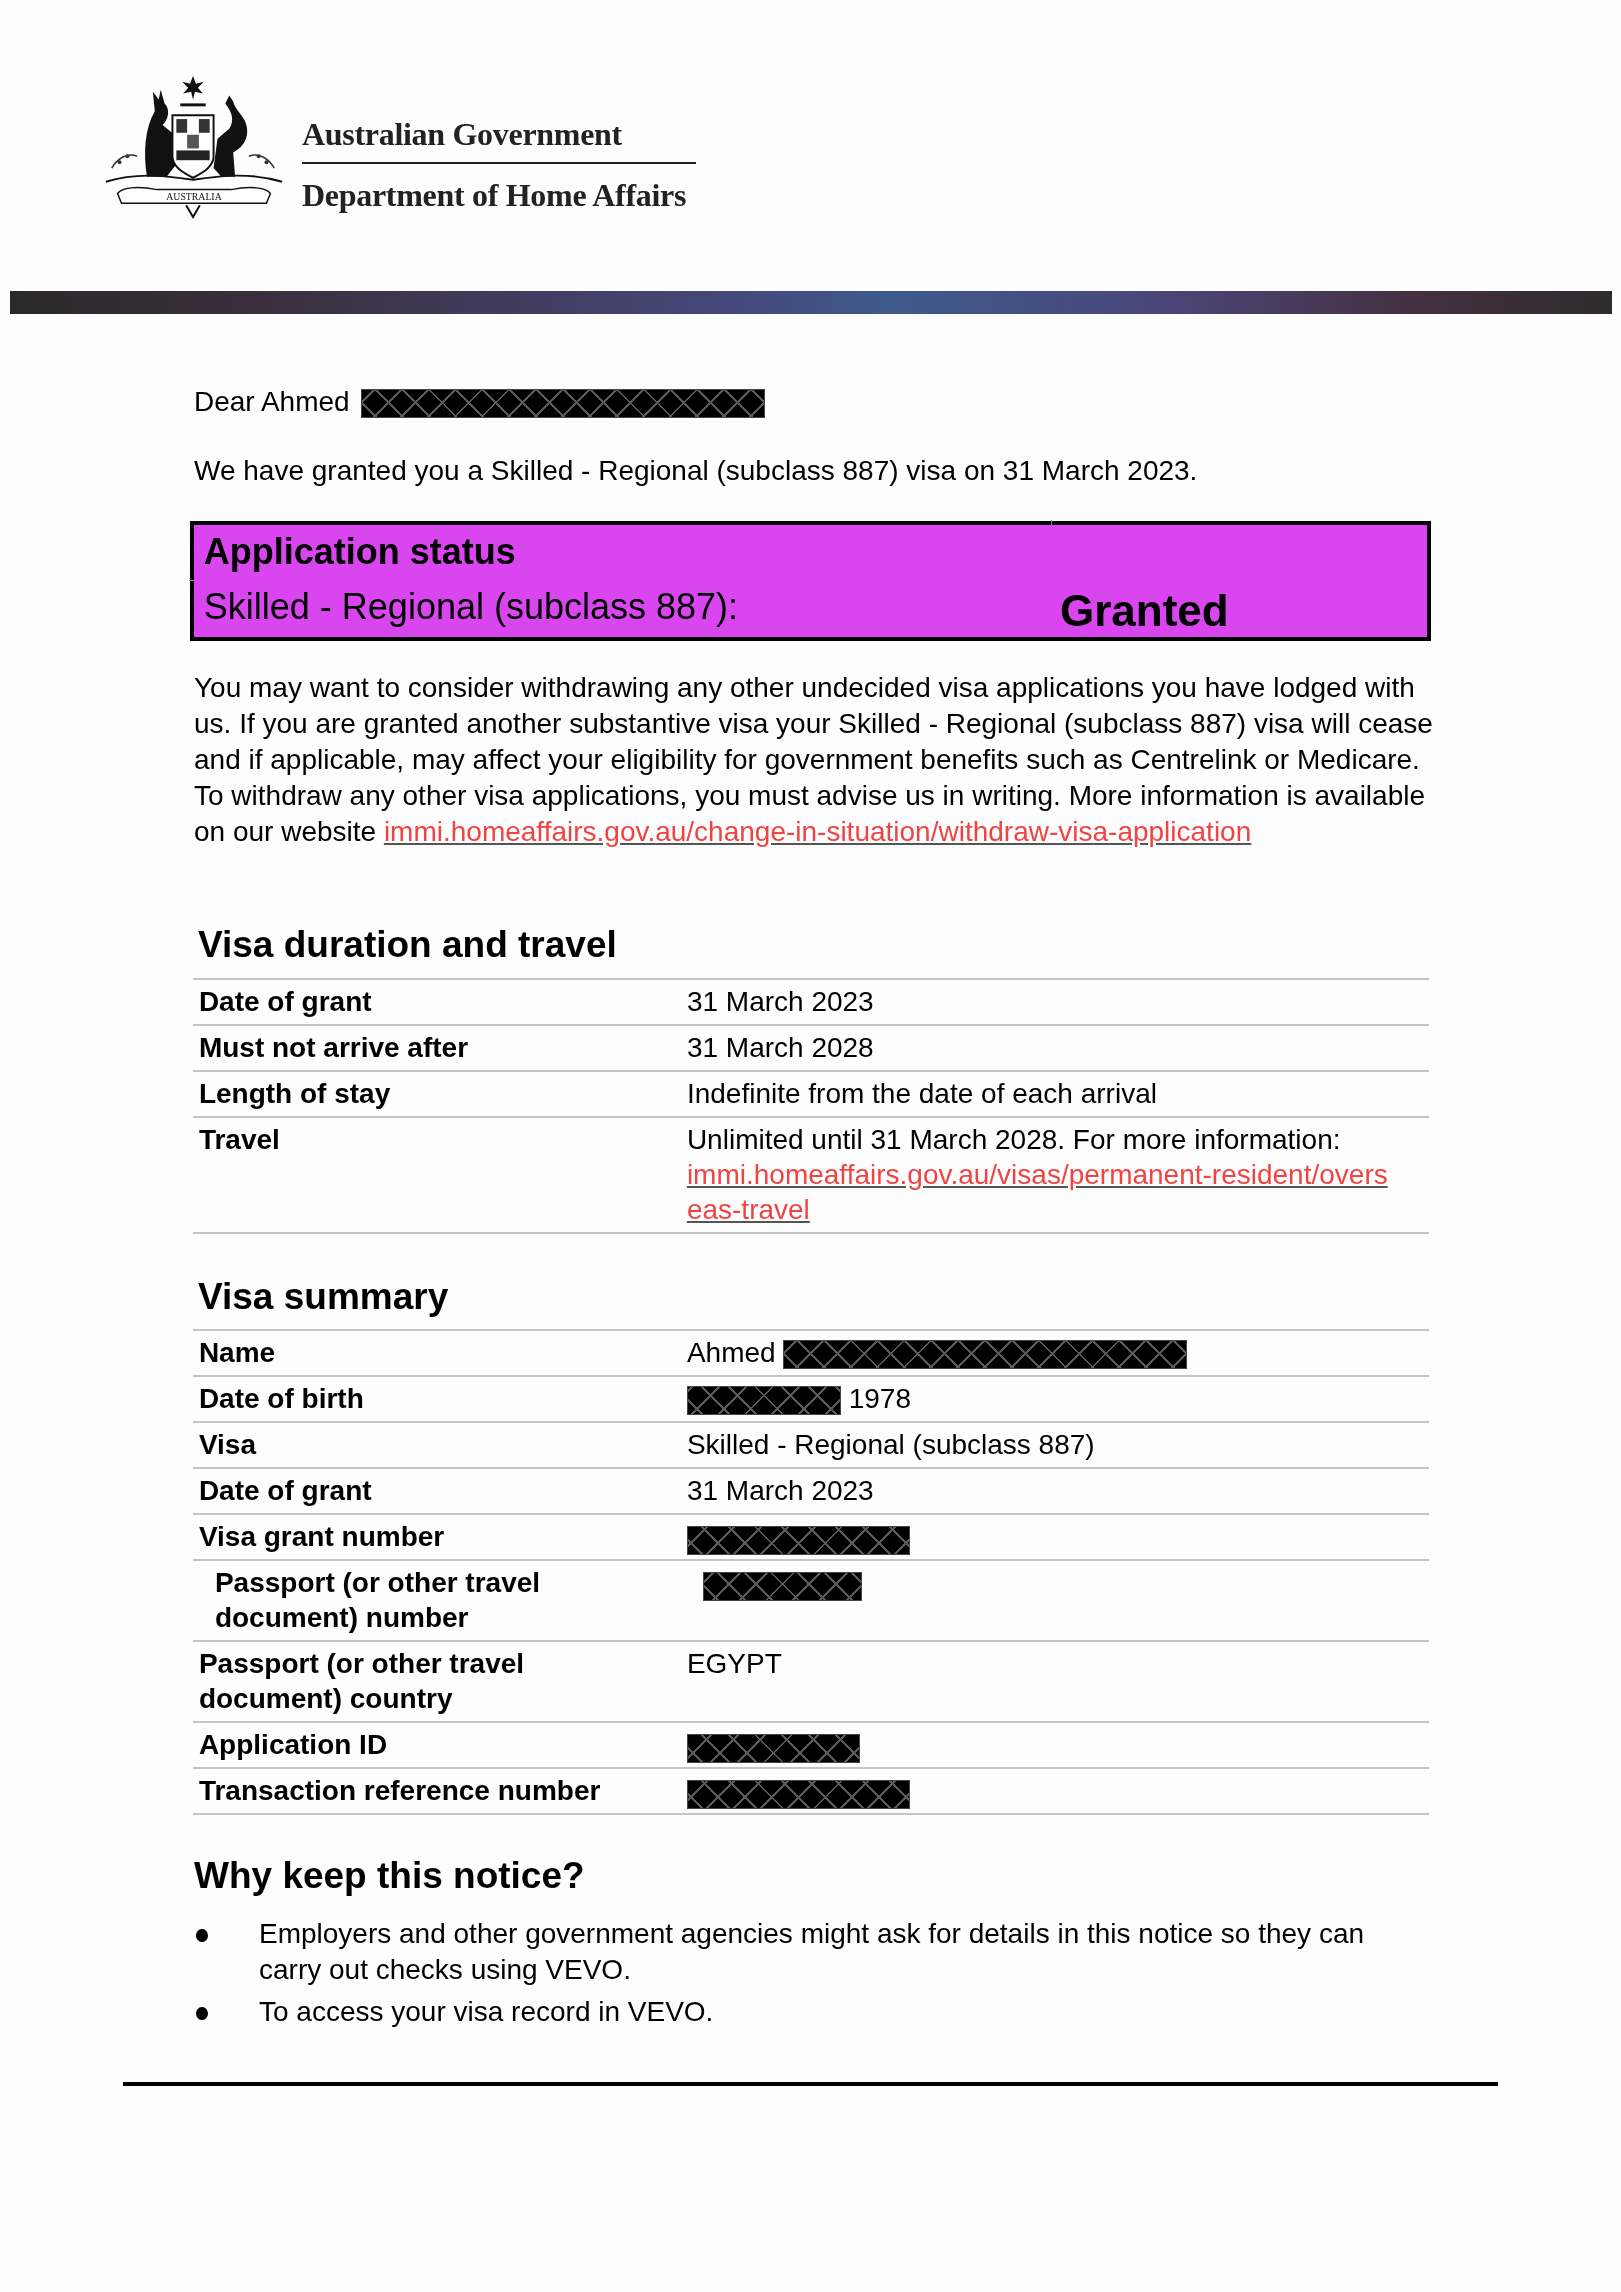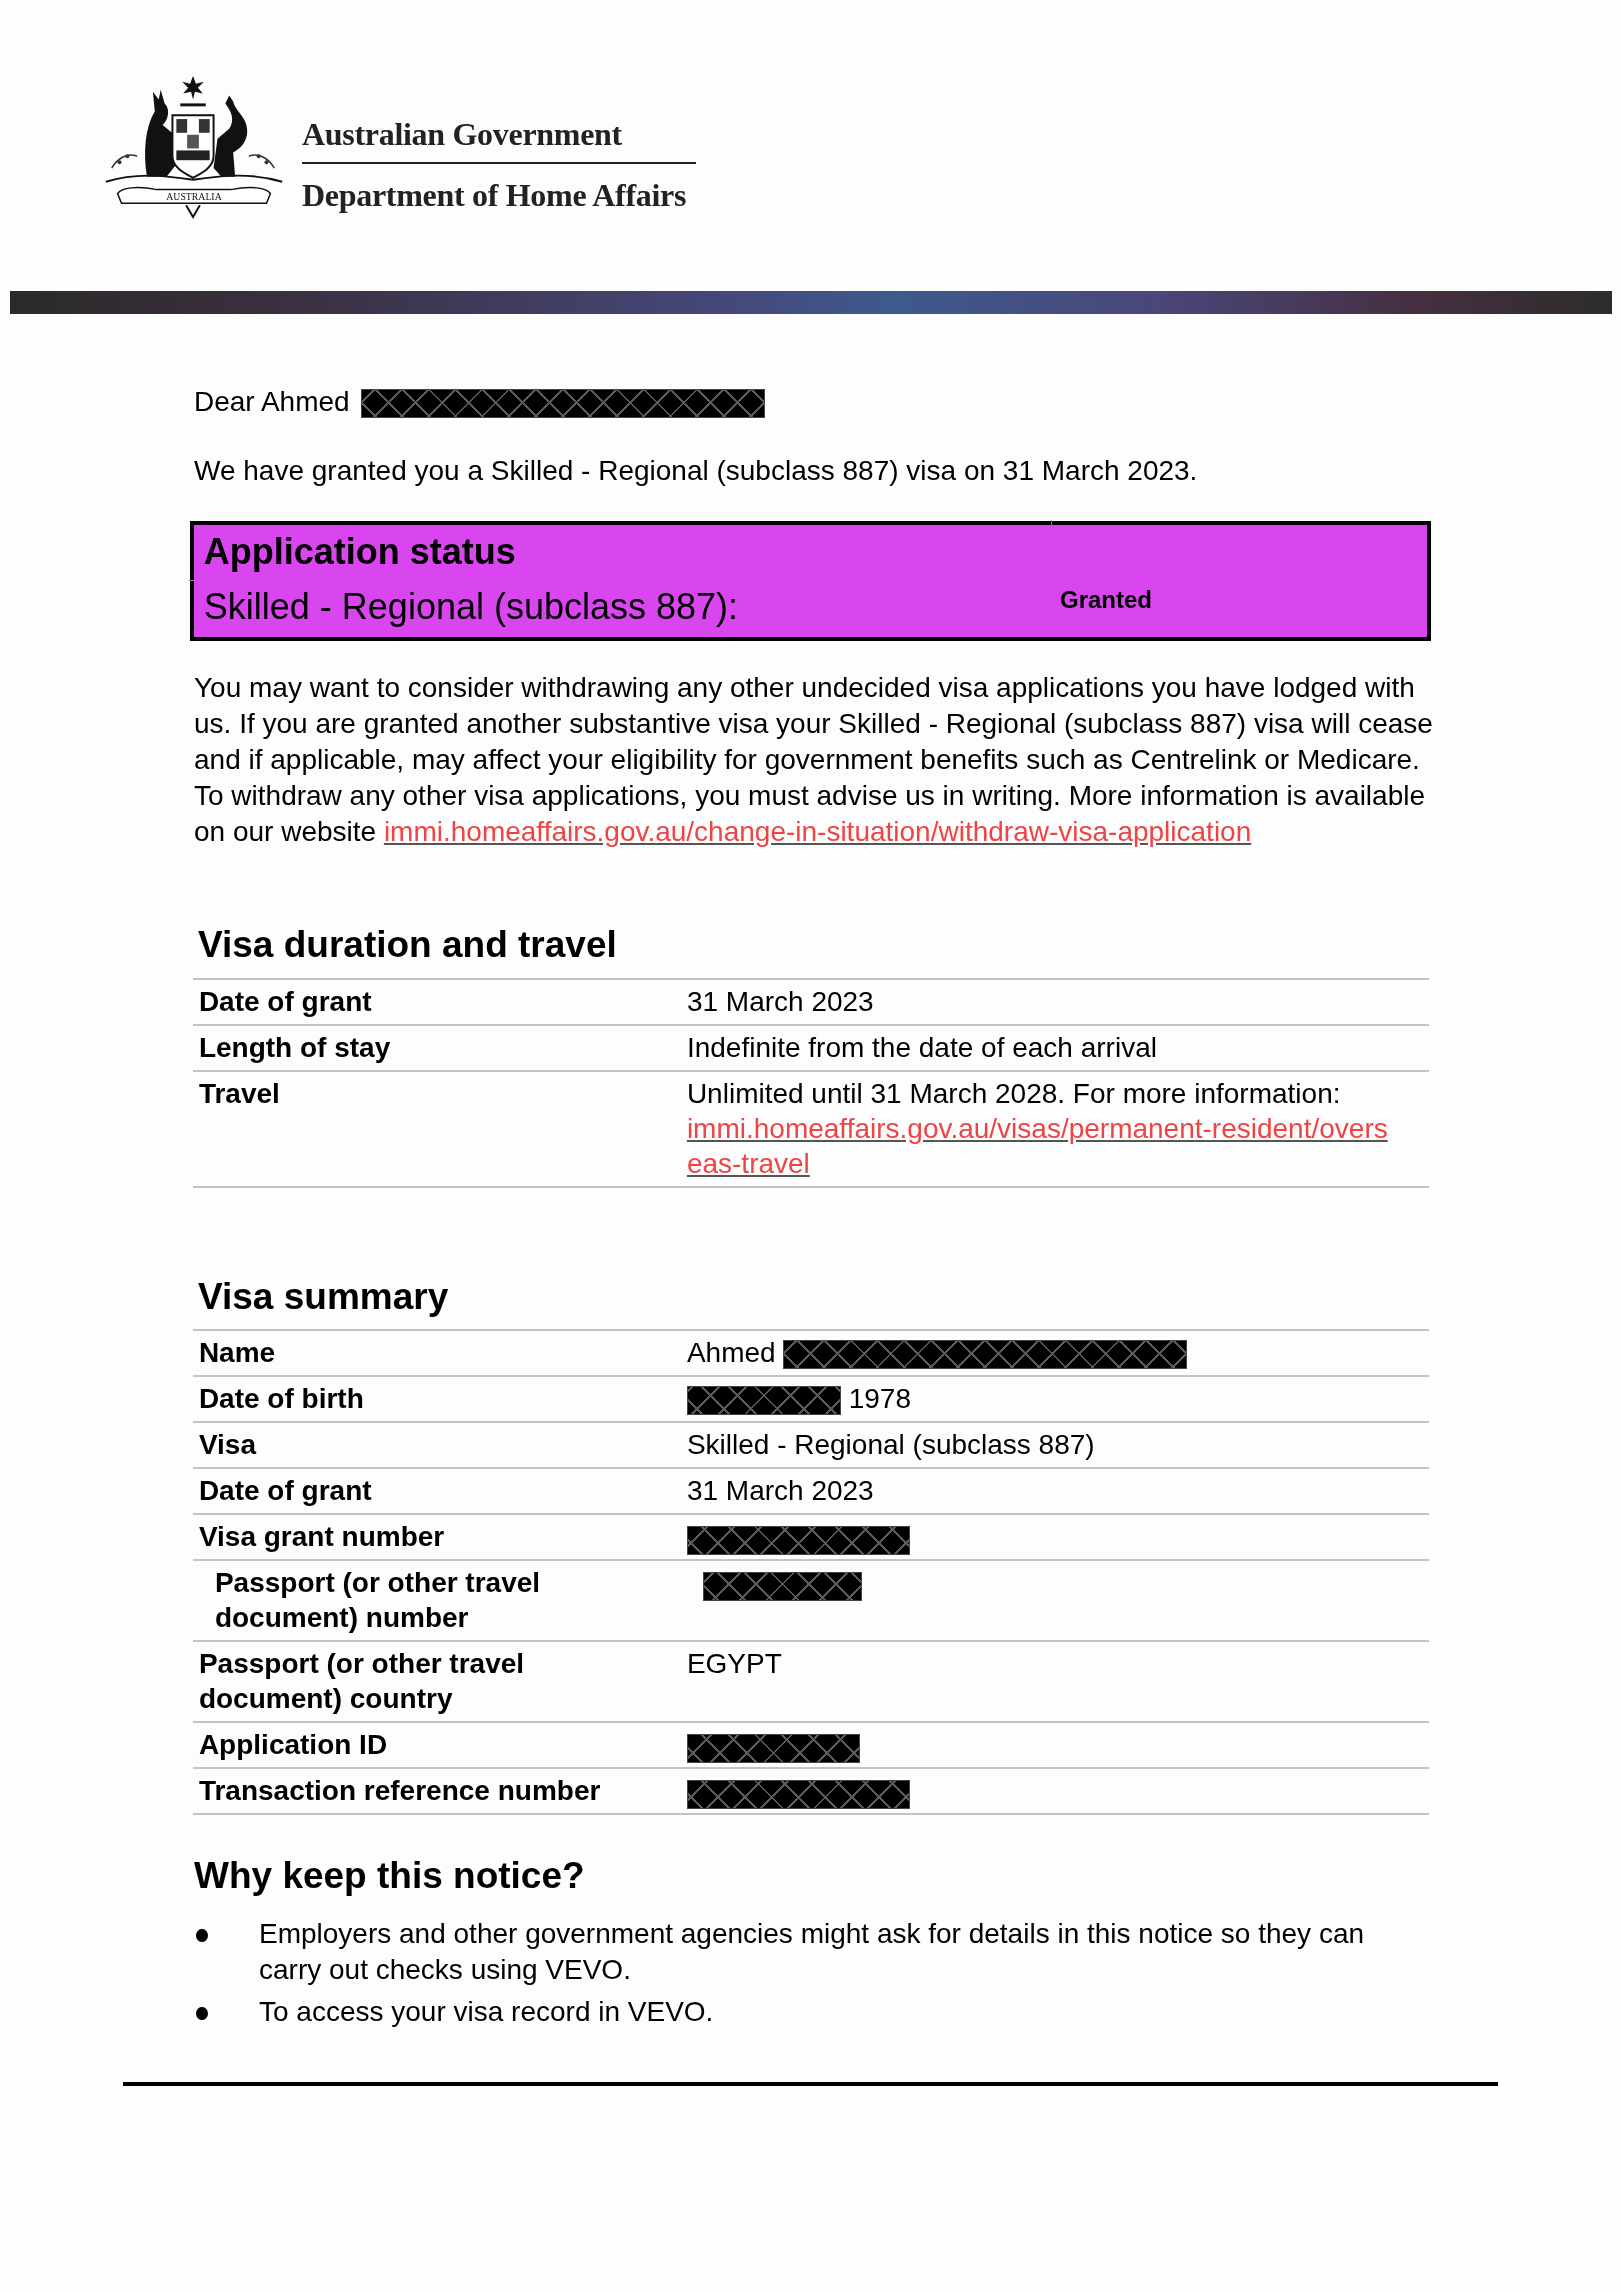--- a/index.html
+++ b/index.html
@@ -36,21 +36,21 @@
   }
   .salutation { left:194px; top:384px; }
   .grant-line { left:194px; top:453px; }
   
   .status-box {
     left:190px; top:521px; width:1233px; height:112px;
     border:4.9px solid #000; background:#d946ef;
   }
   .status-title { left:9.8px; top:5.9px; font-size:36px; font-weight:bold; white-space:nowrap; }
   .status-visa { left:9.8px; top:61px; font-size:36px; white-space:nowrap; }
-  .status-value { left:866px; top:61px; font-size:24px; font-weight:bold; white-space:nowrap; }
+  .status-value { left:866px; top:61px; font-size:44px; font-weight:bold; white-space:nowrap; }
   .status-divider-v { left:857px; top:-4.9px; width:1px; height:4.9px; background:#888; }
   .status-divider-h { left:-4.9px; top:55px; width:4.9px; height:1px; background:#888; }
   .para { left:194px; top:670px; width:1245px; white-space:normal; }
   a.link { color:#ef4444; text-decoration:underline; text-decoration-color:#555; }
   
   .section-h { font-size:37px; font-weight:bold; white-space:nowrap; }
   .tbl { left:193px; width:1236px; }
   .row { position:relative; border-top:2.5px solid #c4c4c4; display:flex;gap:32px; }
   .row.last { border-bottom:2.5px solid #c4c4c4; }
   .cell-k { width:459px; padding:3.9px 0 0 5.9px; font-size:28px; font-weight:bold; line-height:35px; box-sizing:border-box; }
@@ -113,20 +113,24 @@
 
 <div class="abs txt para"><span>You may want to consider withdrawing any other undecided visa applications you have lodged with us. If you are granted another substantive visa your Skilled - Regional (subclass 887) visa will cease and if applicable, may affect your eligibility for government benefits such as Centrelink or Medicare. To withdraw any other visa applications, you must advise us in writing. More information is available on our website </span><a class="link">immi.homeaffairs.gov.au/change-in-situation/withdraw-visa-application</a></div>
 
 <div class="abs section-h" style="left:198px;top:924px;">Visa duration and travel</div>
 <div class="abs tbl" style="top:978px;">
   <div class="row r1">
     <div class="cell-k">Date of grant</div>
     <div class="cell-v">31 March 2023</div>
   </div>
   <div class="row r1">
+    <div class="cell-k">Must not arrive after</div>
+    <div class="cell-v">31 March 2028</div>
+  </div>
+  <div class="row r1">
     <div class="cell-k">Length of stay</div>
     <div class="cell-v">Indefinite from the date of each arrival</div>
   </div>
   <div class="row r3 last">
     <div class="cell-k">Travel</div>
     <div class="cell-v">
       <div>Unlimited until 31 March 2028. For more information:</div>
       <a class="link" style="display:block;width:706px;word-break:break-all;">immi.homeaffairs.gov.au/visas/permanent-resident/overseas-travel</a>
     </div>
   </div>

